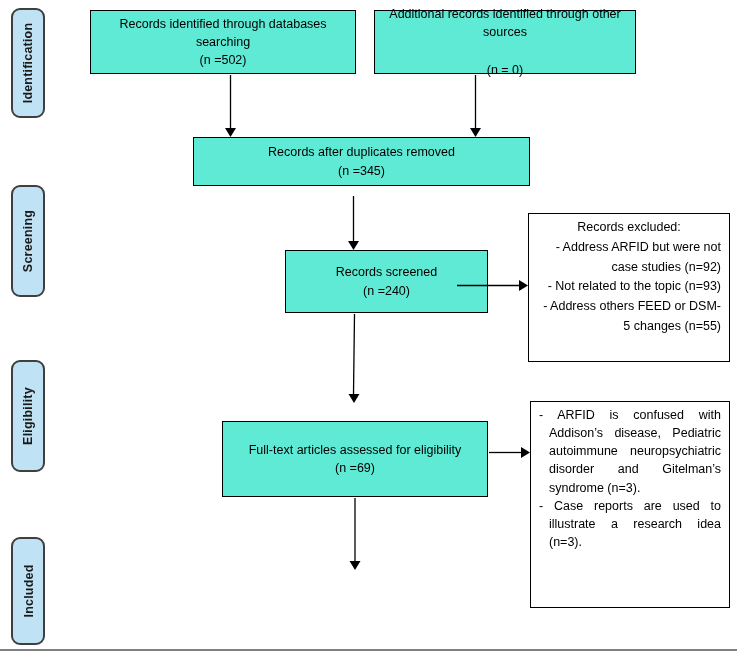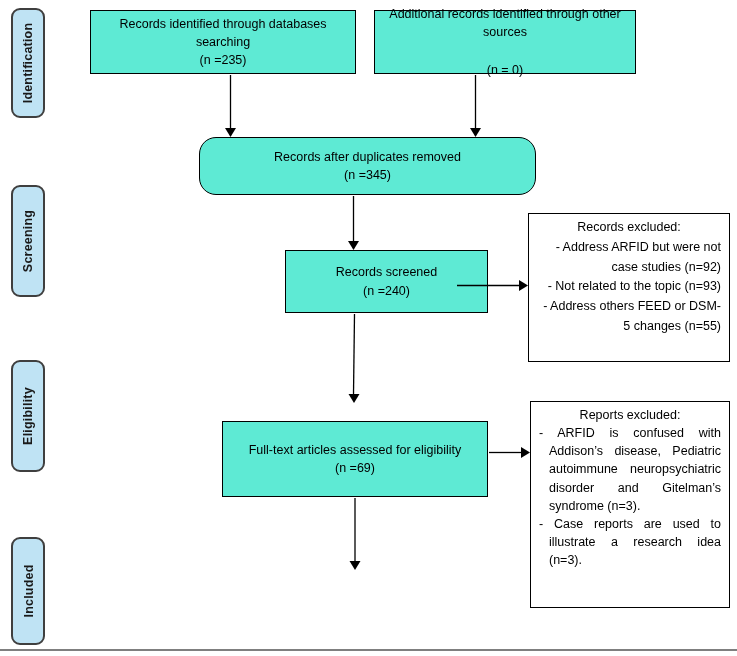--- a/index.html
+++ b/index.html
@@ -52,21 +52,21 @@
     flex-direction: column;
     align-items: center;
     justify-content: center;
     text-align: center;
     font-size: 12.5px;
     line-height: 1.45;
     padding: 2px 10px;
   }
   #box-db-search        { left: 90px;  top: 10px;  width: 266px; height: 64px; }
   #box-other-sources    { left: 374px; top: 10px;  width: 262px; height: 64px; gap: 20px; }
-  #box-duplicates       { left: 199px; top: 137px; width: 337px; height: 58px; border-radius: 17px; }
+  #box-duplicates       { left: 193px; top: 137px; width: 337px; height: 49px; }
   #box-screened         { left: 253px; top: 250px; width: 203px; height: 63px; margin-left: 32px; }
   #box-fulltext         { left: 222px; top: 421px; width: 266px; height: 76px; }
   #box-included-studies { left: 242px; top: 570px; width: 225px; height: 62px; }
 
   
   .sidebox {
     position: absolute;
     box-sizing: border-box;
     background: #ffffff;
     border: 1.5px solid #000000;
@@ -119,21 +119,21 @@
   </div>
   <div class="stage" id="stage-eligibility">
     <span>Eligibility</span>
   </div>
   <div class="stage" id="stage-included">
     <span>Included</span>
   </div>
 
   <div class="fbox" id="box-db-search">
     <div>Records identified through databases searching</div>
-    <div>(n =235)</div>
+    <div>(n =502)</div>
   </div>
 
   <div class="fbox" id="box-other-sources">
     <div>Additional records identified through other sources</div>
     <div>(n = 0)</div>
   </div>
 
   <div class="fbox" id="box-duplicates">
     <div>Records after duplicates removed</div>
     <div>(n =345)</div>
@@ -150,21 +150,20 @@
     <div class="excl-item">- Not related to the topic (n=93)</div>
     <div class="excl-item">- Address others FEED or DSM-5 changes (n=55)</div>
   </div>
 
   <div class="fbox" id="box-fulltext">
     <div>Full-text articles assessed for eligibility</div>
     <div>(n =69)</div>
   </div>
 
   <div class="sidebox" id="box-reports-excluded">
-    <div class="sidebox-title">Reports excluded:</div>
     <div class="excl-item">- ARFID is confused with Addison’s disease, Pediatric autoimmune neuropsychiatric disorder and Gitelman’s syndrome (n=3).</div>
     <div class="excl-item">- Case reports are used to illustrate a research idea (n=3).</div>
   </div>
 
 
   <svg id="arrows" width="737" height="656" viewBox="0 0 737 656">
     <g>
       <line x1="230.5" y1="75" x2="230.5" y2="128" stroke="#000" stroke-width="1.3"></line>
       <polygon points="225,128 236,128 230.5,137" fill="#000"></polygon>
     </g>

